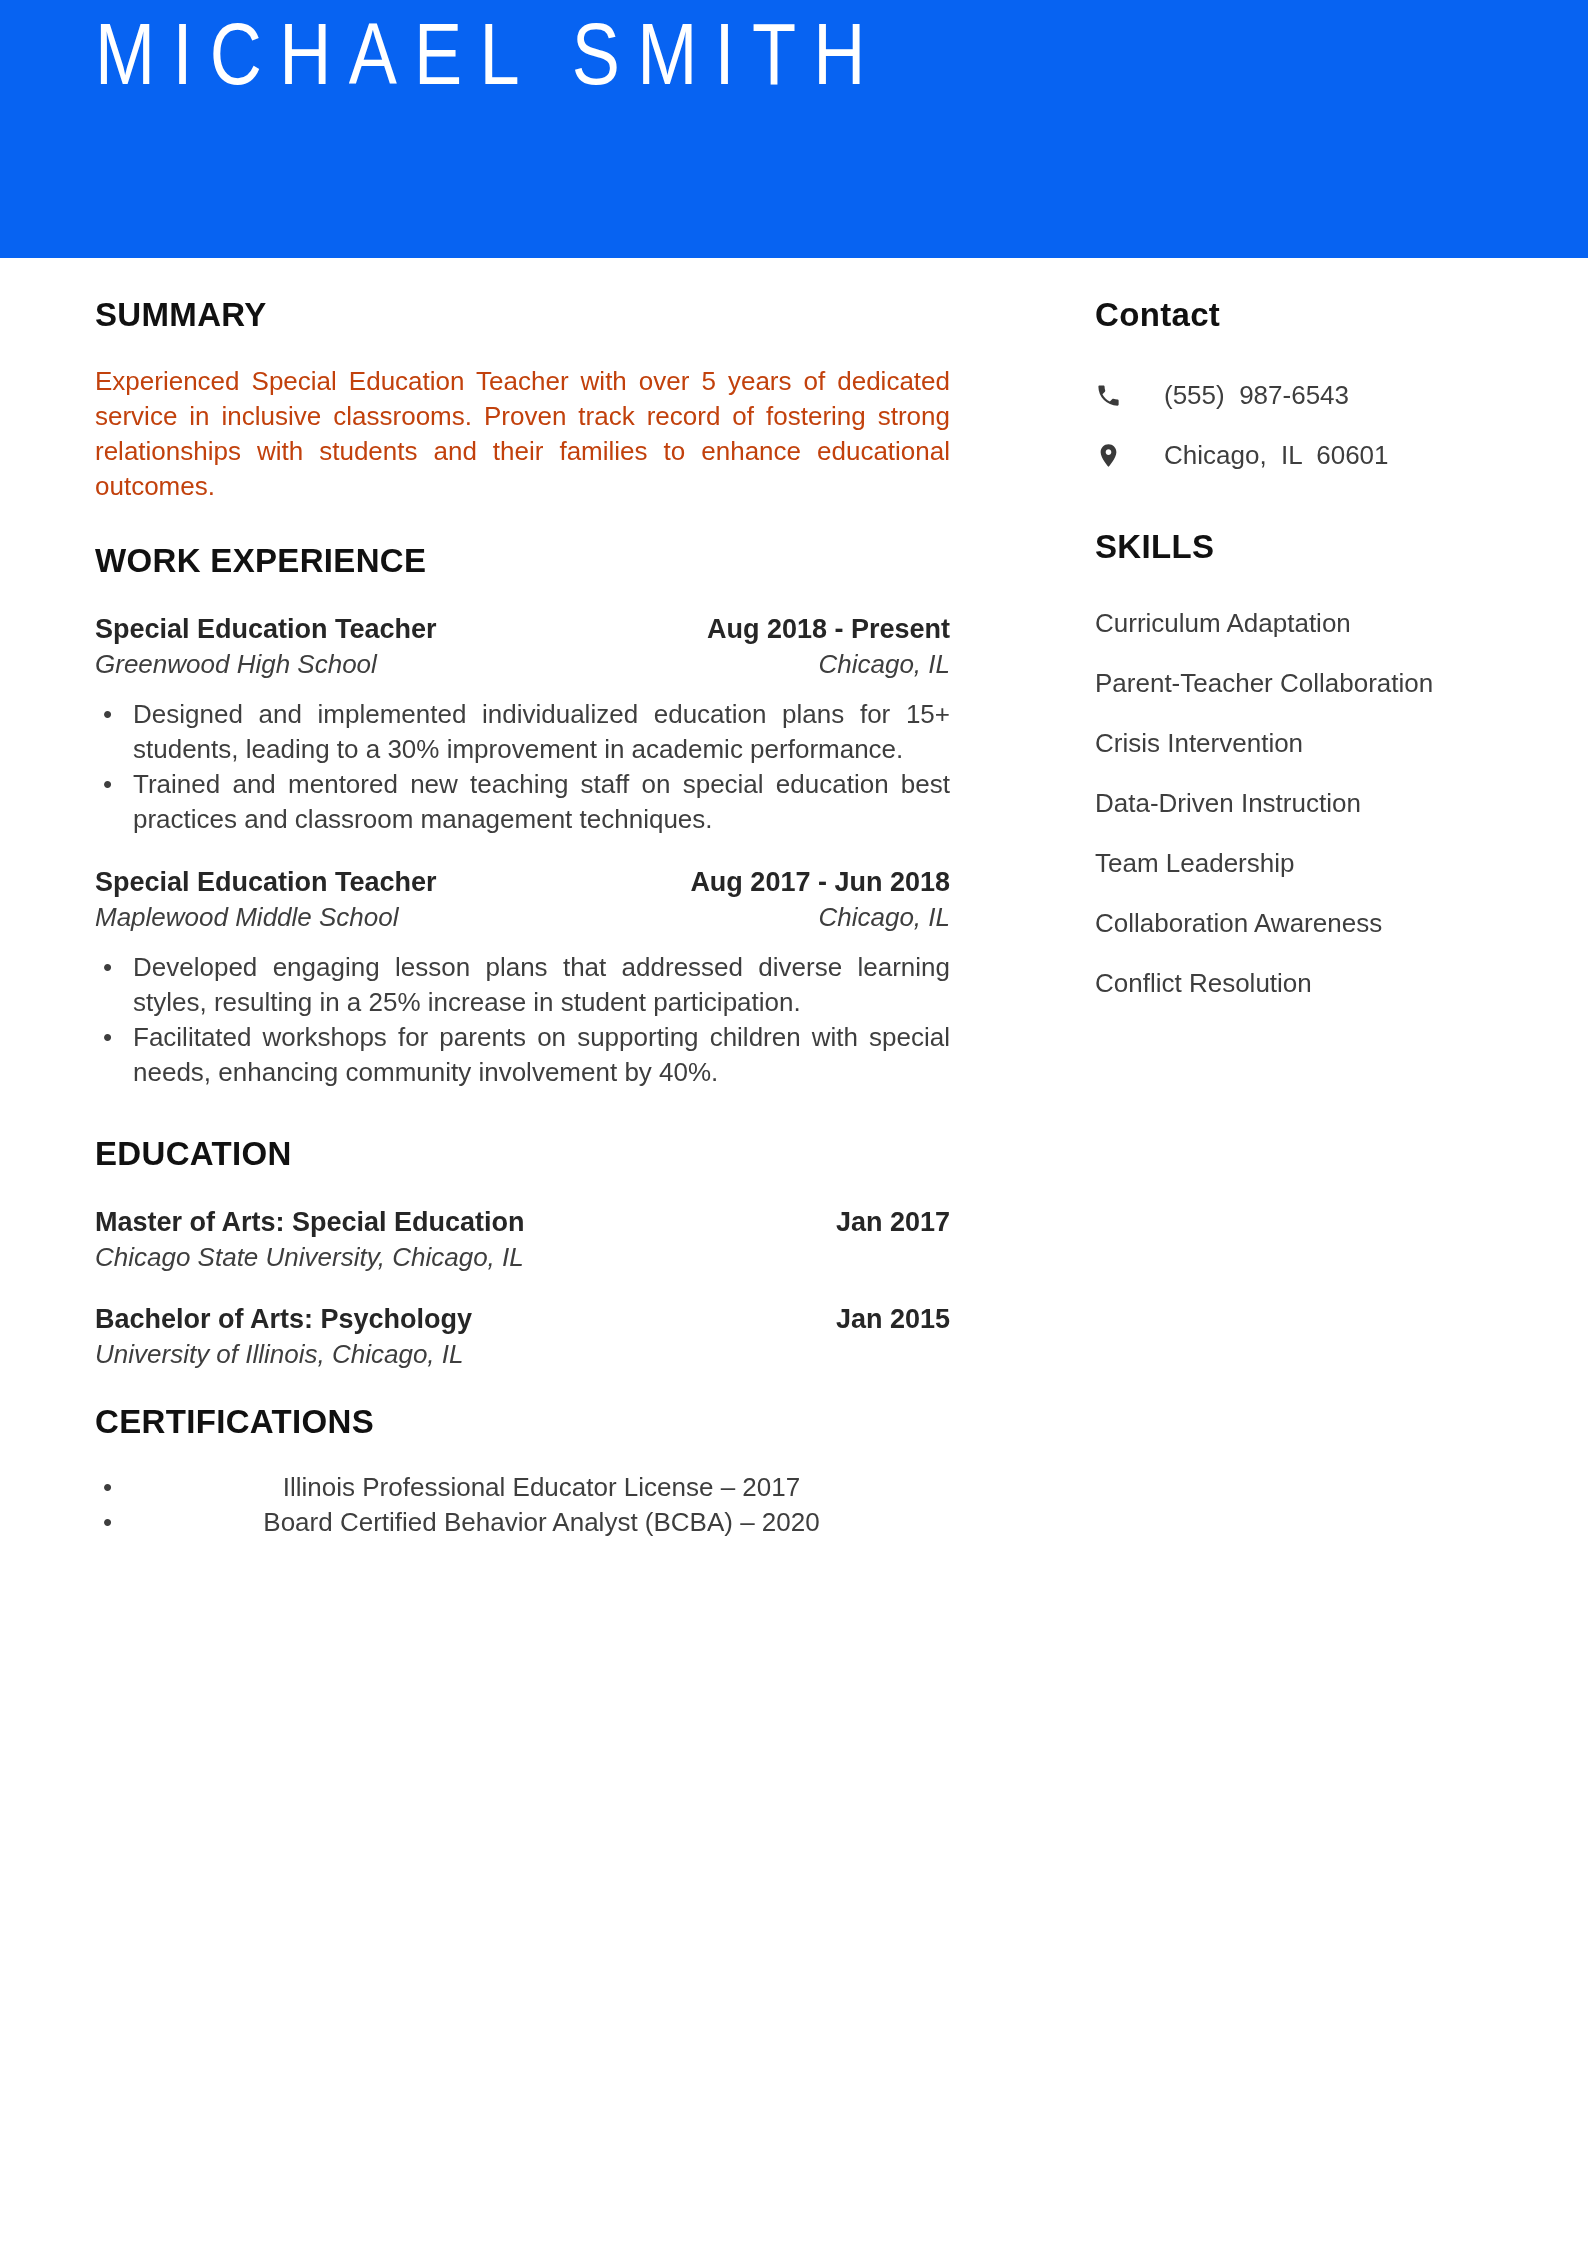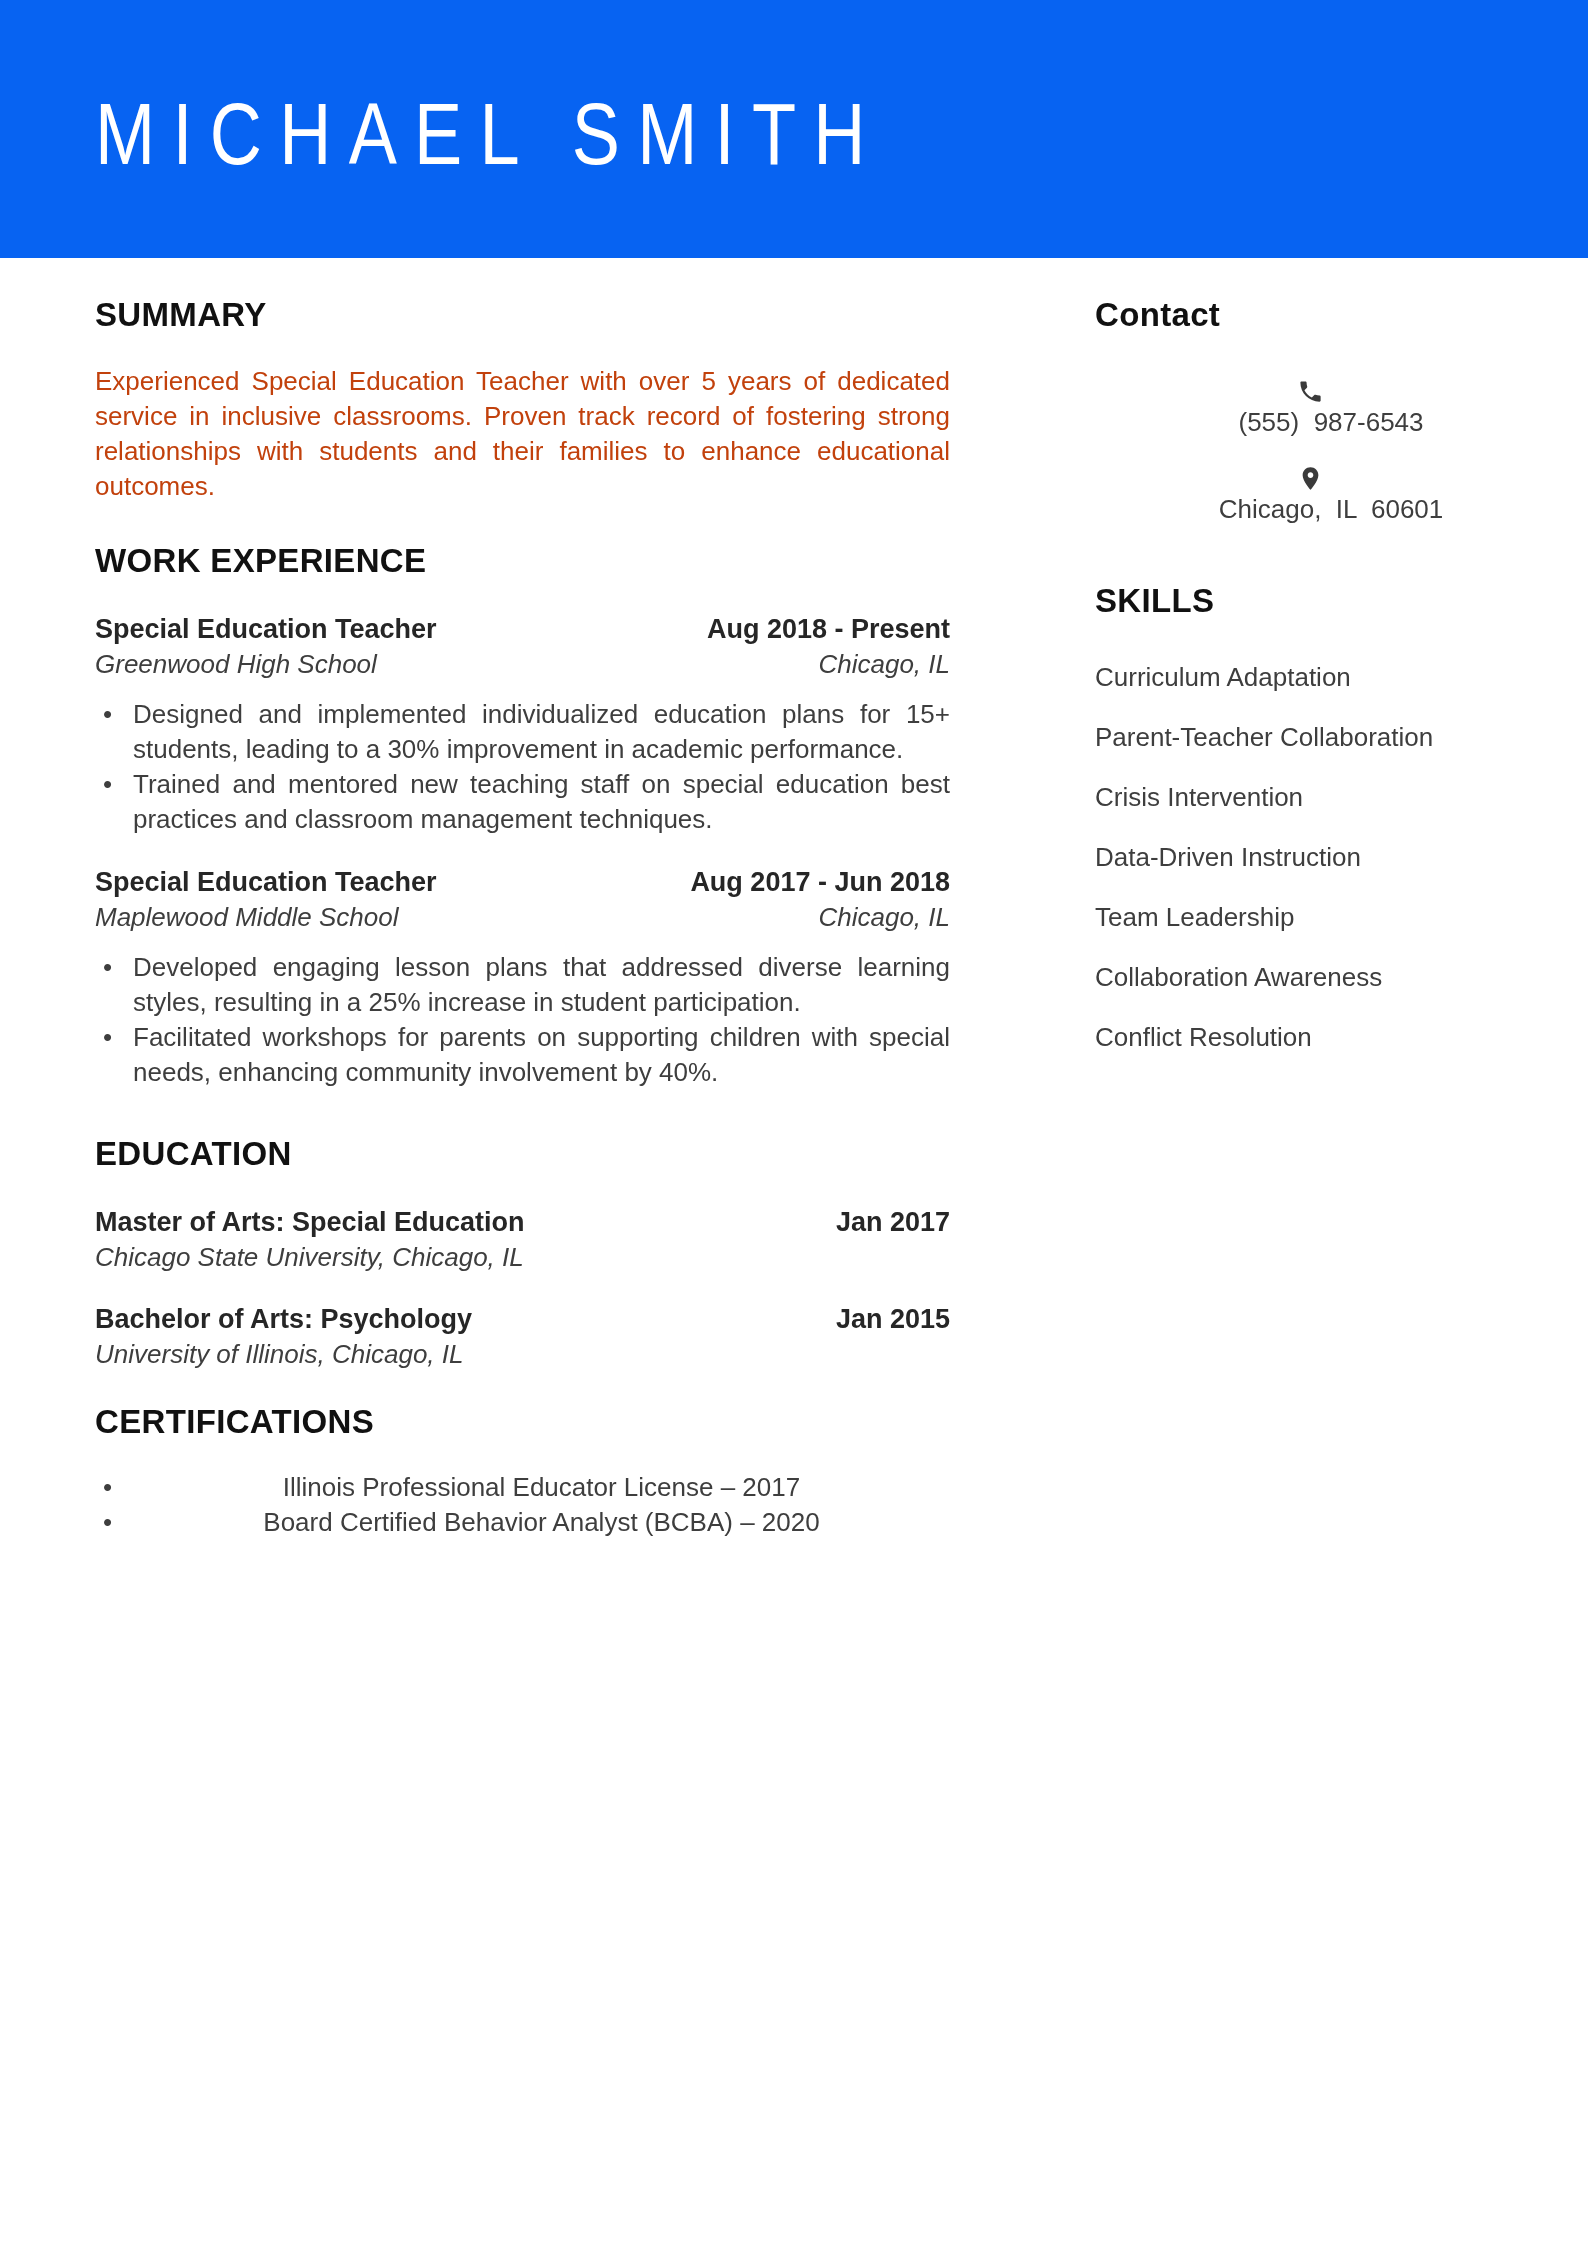--- a/index.html
+++ b/index.html
@@ -11,21 +11,21 @@
     color: #3e3e3e;
     position: relative;
     overflow: hidden;
   }
 
   
   .page-header {
     height: 258px;
     background: #0763f2;
     display: flex;
-    align-items: center;
+    align-items: flex-start;
     padding: 10px 0 0 95px;
   }
   .name {
     color: #ffffff;
     font-size: 88px;
     font-weight: 400;
     letter-spacing: 0.24em;
     white-space: nowrap;
     transform: scaleX(0.82);
     transform-origin: left center;
@@ -93,21 +93,20 @@
   }
   ul.cert-list { margin-top: 0; text-align: center; }
 
   
   .heading-contact { margin-bottom: 44px; }
   .contact-row {
     display: flex;
     align-items: center;
     margin-bottom: 25px;
     min-height: 35px;
-    flex-direction: column;
   }
   .contact-icon { width: 27px; height: 27px; flex: 0 0 27px; color: #3a3a3a; }
   .contact-icon svg { display: block; width: 100%; height: 100%; fill: currentColor; }
   .contact-text {
     margin-left: 42px;
     font-size: 26px;
     line-height: 35px;
     color: #3e3e3e;
     white-space: pre-wrap;
   }

